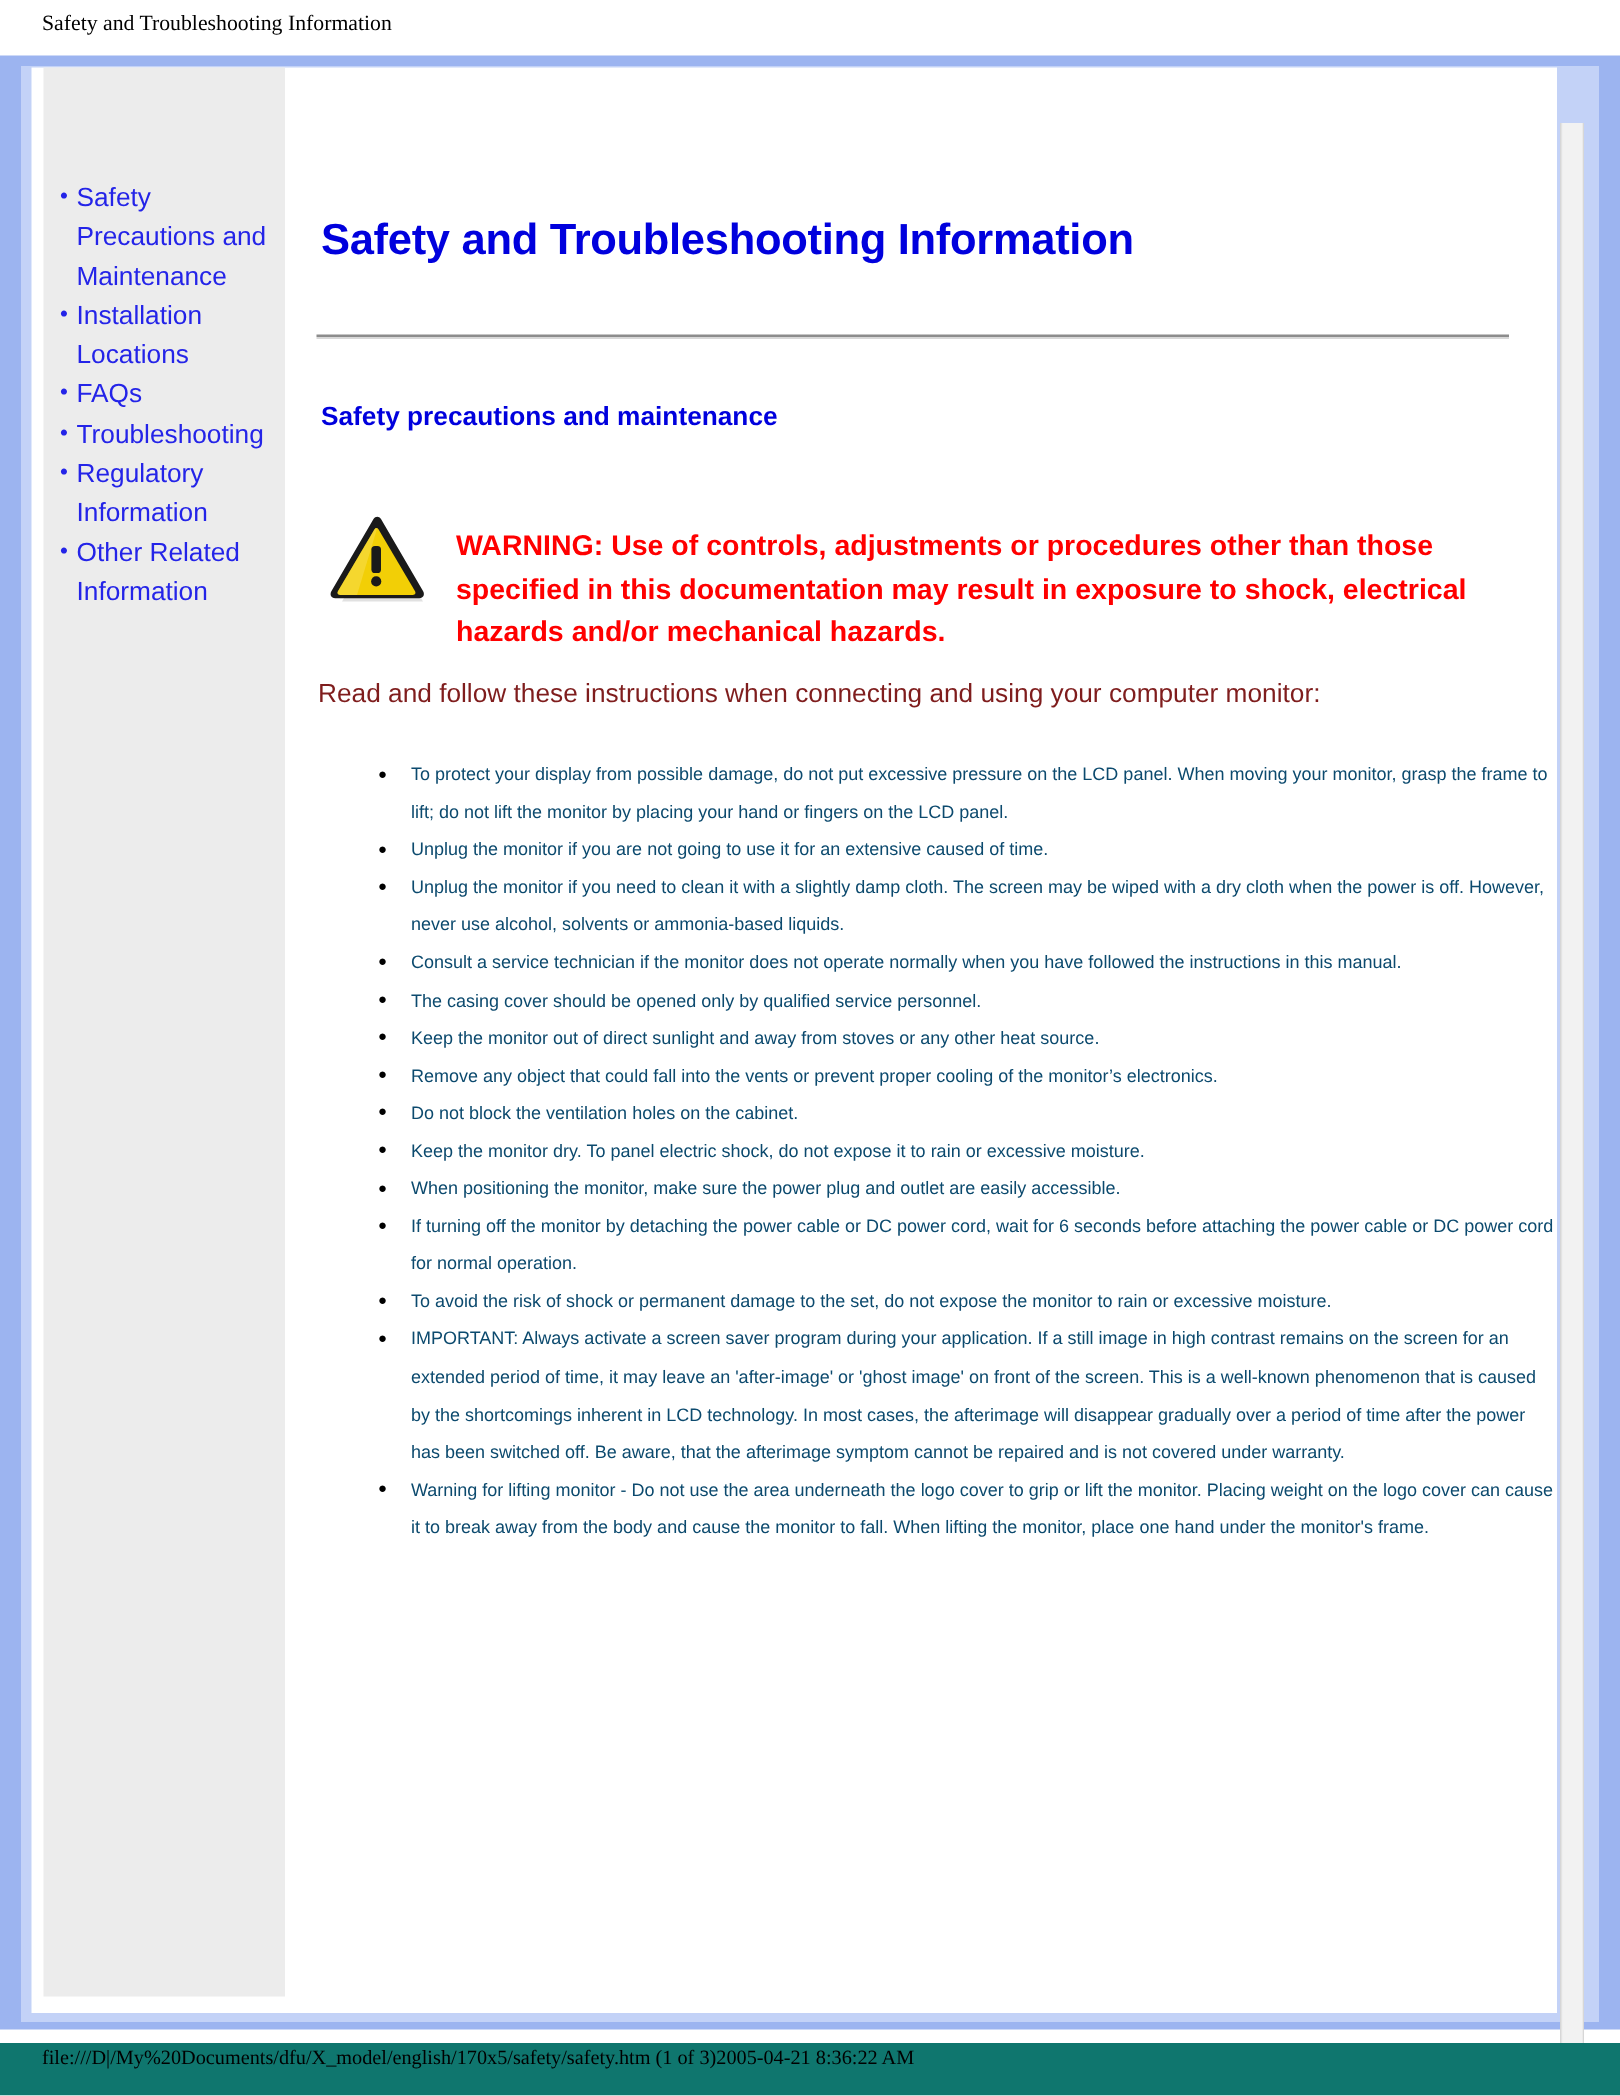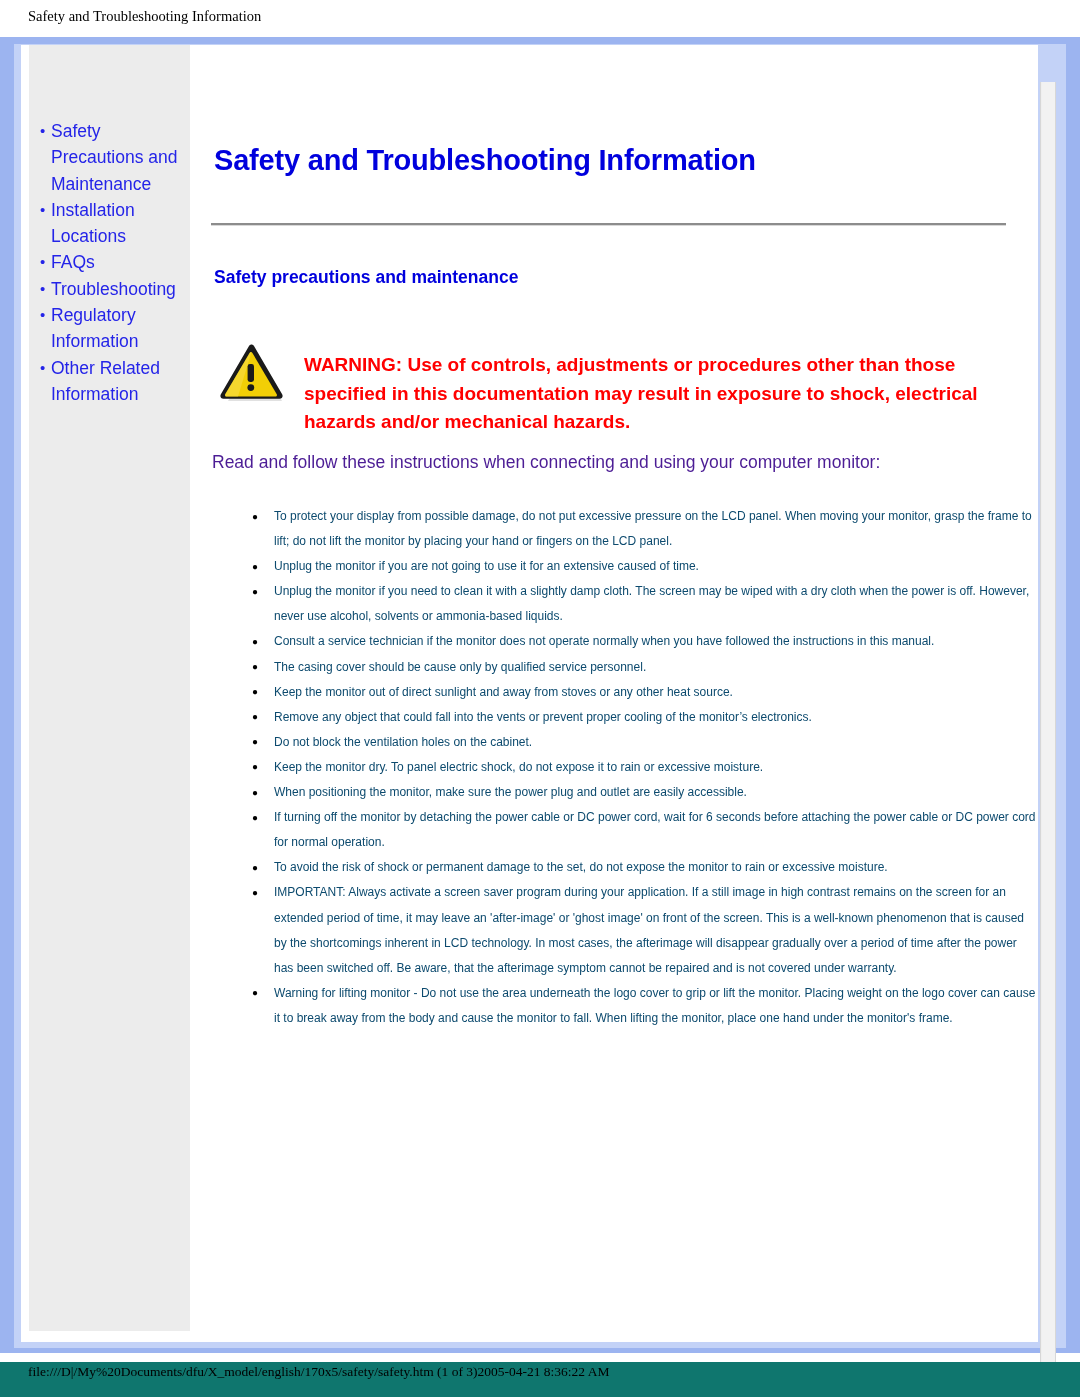--- a/index.html
+++ b/index.html
@@ -215,21 +215,21 @@
     line-height: 28.5px;
     margin-top: 21px;
   }
 
   .intro-para {
     position: absolute;
     left: 12px;
     top: 405px;
     width: 800px;
     font-size: 17.5px;
-    color: #4c1d95;
+    color: #7f1d1d;
     line-height: 24px;
   }
 
   
   .bullet-list {
     position: absolute;
     left: 46px;
     top: 459px;
     width: 790px;
     margin: 0;
@@ -302,21 +302,21 @@
         <div class="warn-text">WARNING: Use of controls, adjustments or procedures other than those specified in this documentation may result in exposure to shock, electrical hazards and/or mechanical hazards.</div>
       </div>
 
       <p class="intro-para" style="margin:0;">Read and follow these instructions when connecting and using your computer monitor:</p>
 
       <ul class="bullet-list">
         <li>To protect your display from possible damage, do not put excessive pressure on the LCD panel. When moving your monitor, grasp the frame to lift; do not lift the monitor by placing your hand or fingers on the LCD panel.</li>
         <li>Unplug the monitor if you are not going to use it for an extensive caused of time.</li>
         <li>Unplug the monitor if you need to clean it with a slightly damp cloth. The screen may be wiped with a dry cloth when the power is off. However, never use alcohol, solvents or ammonia-based liquids.</li>
         <li>Consult a service technician if the monitor does not operate normally when you have followed the instructions in this manual.</li>
-        <li>The casing cover should be cause only by qualified service personnel.</li>
+        <li>The casing cover should be opened only by qualified service personnel.</li>
         <li>Keep the monitor out of direct sunlight and away from stoves or any other heat source.</li>
         <li>Remove any object that could fall into the vents or prevent proper cooling of the monitor’s electronics.</li>
         <li>Do not block the ventilation holes on the cabinet.</li>
         <li>Keep the monitor dry. To panel electric shock, do not expose it to rain or excessive moisture.</li>
         <li>When positioning the monitor, make sure the power plug and outlet are easily accessible.</li>
         <li>If turning off the monitor by detaching the power cable or DC power cord, wait for 6 seconds before attaching the power cable or DC power cord for normal operation.</li>
         <li>To avoid the risk of shock or permanent damage to the set, do not expose the monitor to rain or excessive moisture.</li>
         <li>IMPORTANT: Always activate a screen saver program during your application. If a still image in high contrast remains on the screen for an extended period of time, it may leave an 'after-image' or 'ghost image' on front of the screen. This is a well-known phenomenon that is caused by the shortcomings inherent in LCD technology. In most cases, the afterimage will disappear gradually over a period of time after the power has been switched off. Be aware, that the afterimage symptom cannot be repaired and is not covered under warranty.</li>
         <li>
           <span>Warning for lifting monitor - </span><b>Do not</b><span> use the area underneath the logo cover to grip or lift the monitor. Placing weight on the logo cover can cause it to break away from the body and cause the monitor to fall. When lifting the monitor, place one hand under the monitor's frame.</span>

